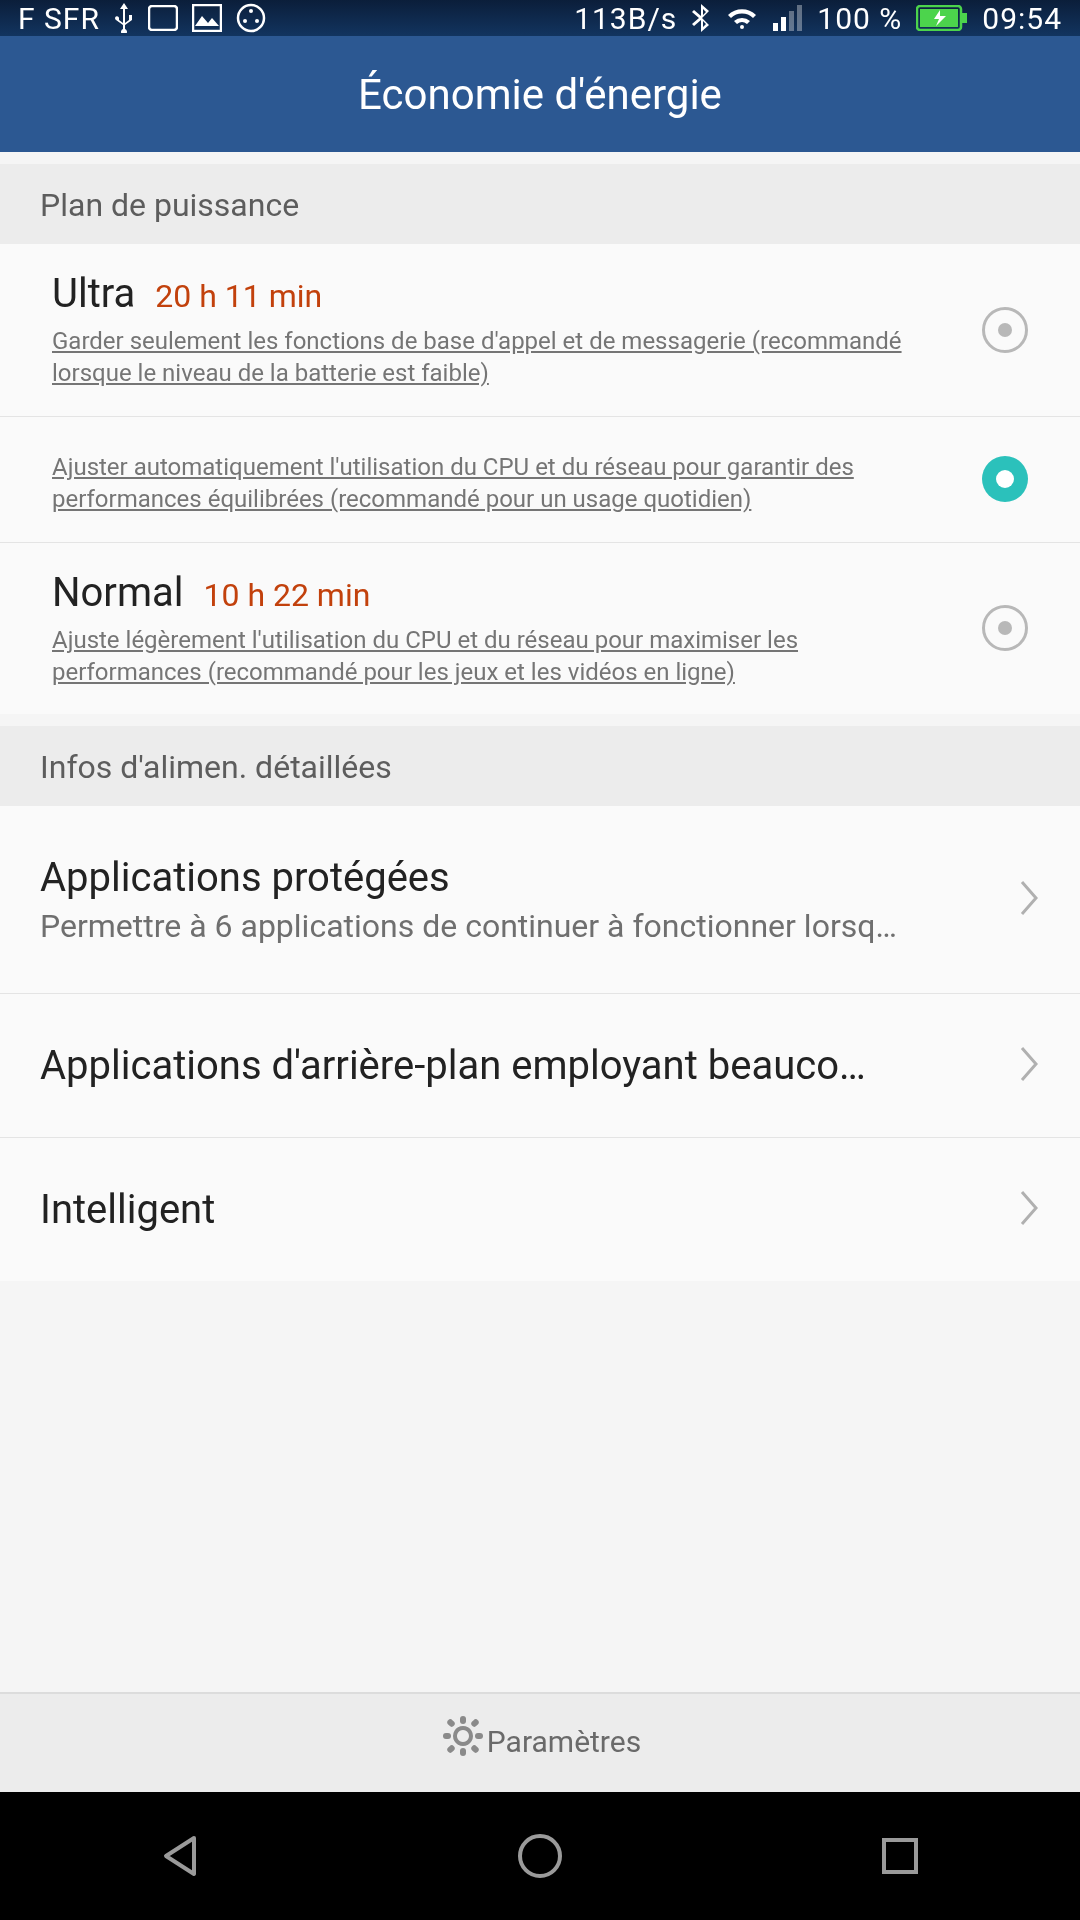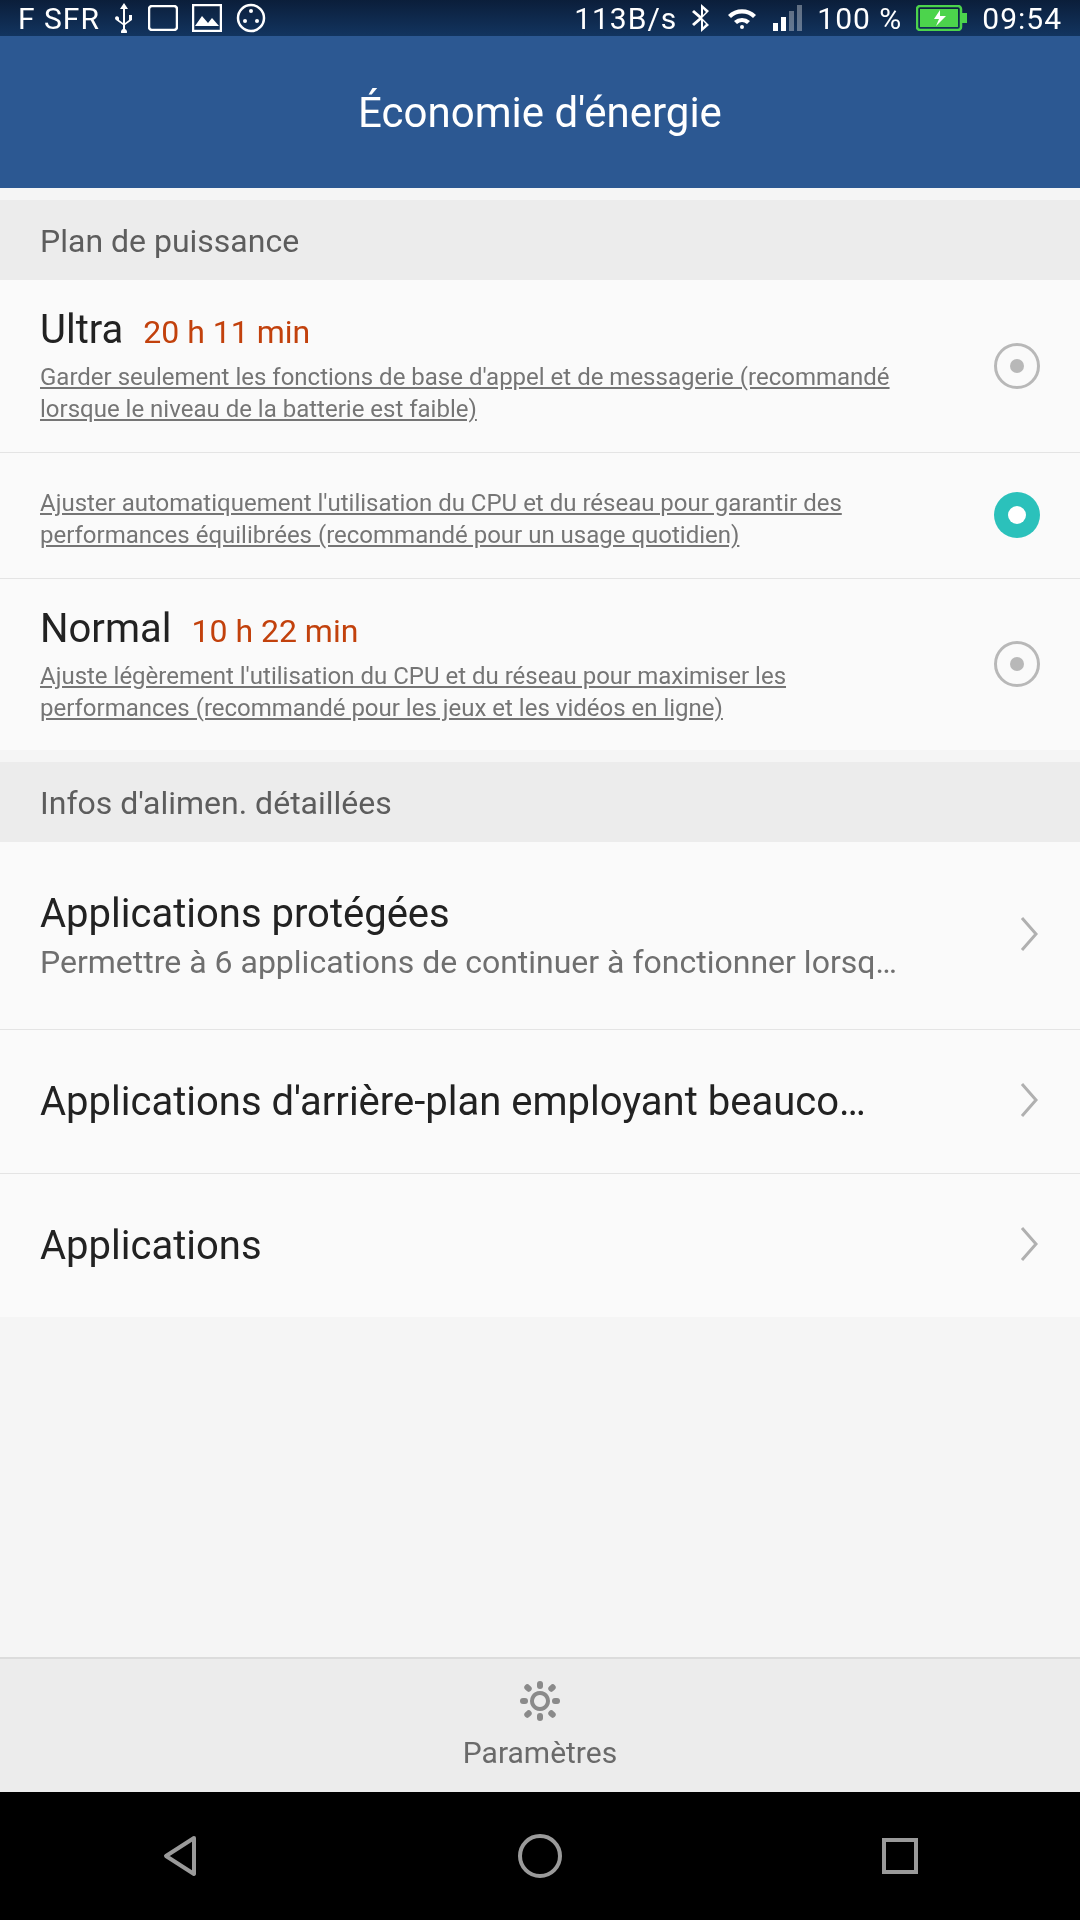--- a/index.html
+++ b/index.html
@@ -6,48 +6,48 @@
   html,body { width:1080px; height:1920px; background:#000; overflow:hidden; }
   .screen { width:1080px; height:1920px; background:#f5f5f5; position:relative; display:flex; flex-direction:column; }
 
   
   .statusbar { height:36px; background:linear-gradient(#0b1e3a,#12345f); color:#fff; display:flex; align-items:center; justify-content:space-between; padding:0 18px; font-size:30px; letter-spacing:1px; }
   .statusbar .left, .statusbar .right { display:flex; align-items:center; gap:14px; }
   .stat-ico { display:inline-flex; align-items:center; justify-content:center; }
   .stat-ico svg { display:block; }
 
   
-  .header { height:152px; background:#2c5892; display:flex; align-items:center; justify-content:center; }
+  .header { height:116px; background:#2c5892; display:flex; align-items:center; justify-content:center; }
   .header-title { color:#fff; font-size:42px; font-weight:400; }
 
   
   .section-header { background:#ececec; padding:22px 40px 20px; color:#5d5d5d; font-size:32px;margin-top:12px; }
 
   
   .list { background:#fafafa; }
-  .row { display:flex; align-items:center; padding:26px 40px; border-bottom:1px solid #e4e4e4; background:#fafafa; }
+  .row { display:flex; align-items:center; padding:26px 52px; border-bottom:1px solid #e4e4e4; background:#fafafa; }
   .row:last-child { border-bottom:none; }
   .row-body { flex:1; min-width:0; }
   .row-title-line { display:flex; align-items:baseline; gap:20px; }
   .row-title { color:#222; font-size:40px; font-weight:400; }
   .row-time { color:#c2410c; font-size:32px; }
   .row-desc { color:#757575; font-size:24px; line-height:1.35; margin-top:8px; max-width:870px;text-decoration:underline; }
   .row-sub { color:#6f6f6f; font-size:32px; margin-top:6px; white-space:nowrap; overflow:hidden; text-overflow:ellipsis; max-width:900px; }
   .row-single .row-title { font-size:40px; }
   .row-tall { padding:48px 40px; }
 
   .radio { width:46px; height:46px; border-radius:50%; border:3px solid #b8b8b8; position:relative; flex-shrink:0; margin-left:20px; display:flex; align-items:center; justify-content:center; }
   .radio .dot { width:14px; height:14px; border-radius:50%; background:#b8b8b8; }
   .radio.checked { border:none; background:#2bc1bb; }
   .radio.checked .dot { width:18px; height:18px; background:#fff; }
 
   .chevron { flex-shrink:0; margin-left:20px; }
 
   
-  .bottom-bar { background:#ececec; border-top:2px solid #dcdcdc; display:flex; flex-direction:column; align-items:center; justify-content:center; padding:18px 0 22px; }
+  .bottom-bar { background:#ececec; border-top:2px solid #dcdcdc; display:flex; flex-direction:row; align-items:center; justify-content:center; padding:18px 0 22px; }
   .bottom-bar .gear { margin-bottom:6px; }
   .bottom-bar .label { color:#6a6a6a; font-size:30px; }
 
   
   .navbar { height:128px; background:#000; display:flex; align-items:center; justify-content:space-around; }
   .navbtn svg { display:block; }
 
   .spacer { flex:1; }
 
   .truncate { white-space:nowrap; overflow:hidden; text-overflow:ellipsis; }
@@ -182,21 +182,21 @@
       </div>
       <span class="chevron">
         <svg width="22" height="36" viewBox="0 0 22 36">
             <path d="M4 2 L18 18 L4 34" fill="none" stroke="#b0b0b0" stroke-width="3"></path>
           </svg>
       </span>
     </div>
 
     <div class="row row-tall row-single">
       <div class="row-body">
-        <div class="row-title">Applications</div>
+        <div class="row-title">Intelligent</div>
       </div>
       <span class="chevron">
         <svg width="22" height="36" viewBox="0 0 22 36">
             <path d="M4 2 L18 18 L4 34" fill="none" stroke="#b0b0b0" stroke-width="3"></path>
           </svg>
       </span>
     </div>
   </div>
 
   <div class="spacer"></div>

